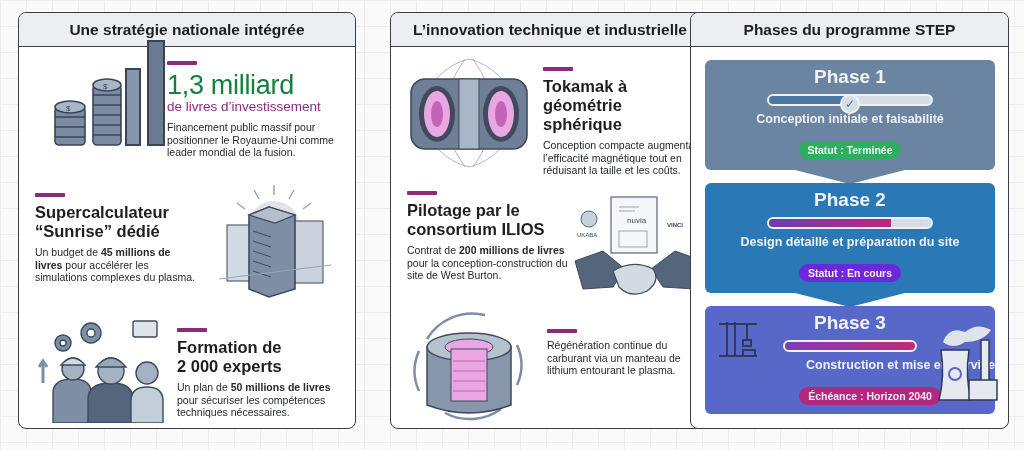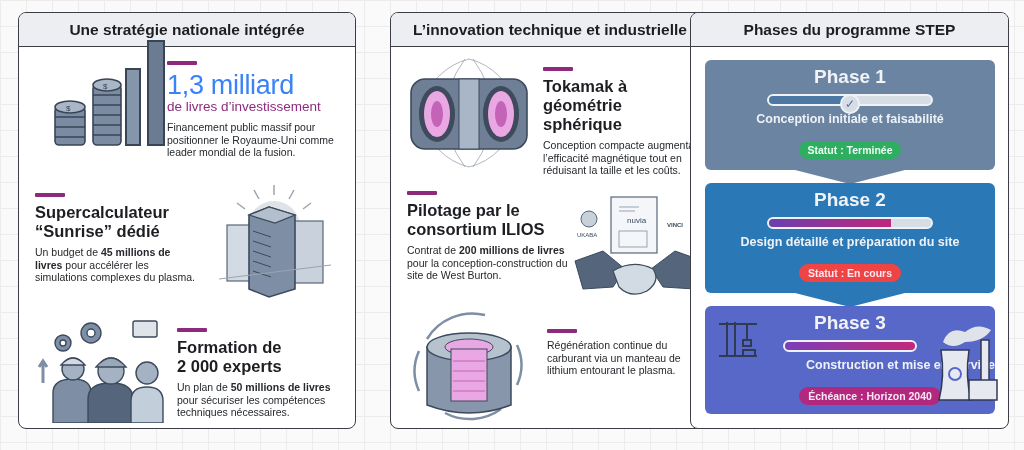--- a/index.html
+++ b/index.html
@@ -22,21 +22,21 @@
   .p1 { left: 18px; width: 338px; }
   .p2 { left: 354px; width: 320px; margin-left: 36px; }
   .p3 { left: 690px; width: 319px; }
   .panel-header {
     height: 34px; background: #eceef2; border-bottom: 1.5px solid #3b3f45;
     display: flex; align-items: center; justify-content: center;
     font-weight: bold; font-size: 15.5px; color: #1c1e22;
   }
   .block { position: absolute; }
   .accent { width: 30px; height: 4px; background: #8e2a7e; border-radius: 1px; margin-bottom: 6px; }
-  .big-num { font-size: 27px; color: #3b82f6; line-height: 28px; letter-spacing: -0.3px; }
+  .big-num { font-size: 27px; color: #15803d; line-height: 28px; letter-spacing: -0.3px; }
   .big-sub { font-size: 13.5px; color: #8e2a7e; margin-bottom: 7px; }
   .h-title { font-size: 16.5px; font-weight: bold; line-height: 19px; color: #1c1e22; margin-bottom: 5px; }
   .desc { font-size: 10.5px; line-height: 12.5px; color: #25282c; }
   .desc b { font-weight: bold; }
   .illus { position: absolute; }
 
   
   .phase {
     position: absolute; left: 14px; width: 290px; border-radius: 6px;
     color: #fff; text-align: center;
@@ -235,21 +235,21 @@
         <polygon points="90,0 200,0 145,14" fill="#6a84a2"></polygon>
       </svg>
   </div>
 
   <div class="phase" style="top:170px;height:110px;background:#2a79b6">
     <div class="phase-title">Phase 2</div>
     <div class="bar">
       <div class="bar-fill" style="width:75%;background:linear-gradient(90deg,#6a3fb0,#c0267a)"></div>
     </div>
     <div class="phase-desc">Design détaillé et préparation du site</div>
-    <div class="pill" style="background:#ef4444;color:#fbe6f3">Statut : En cours</div>
+    <div class="pill" style="background:#6d28d9;color:#fbe6f3">Statut : En cours</div>
     <svg class="chev" style="top:110px" viewBox="0 0 290 14" preserveAspectRatio="none">
         <polygon points="90,0 200,0 145,14" fill="#2a79b6"></polygon>
       </svg>
   </div>
 
   <div class="phase" style="top:293px;height:108px;background:#5868c8">
     <div class="phase-title">Phase 3</div>
     <div class="bar" style="width:134px">
       <div class="bar-fill" style="width:100%;background:linear-gradient(90deg,#7a3fb8,#c3287a)"></div>
     </div>

